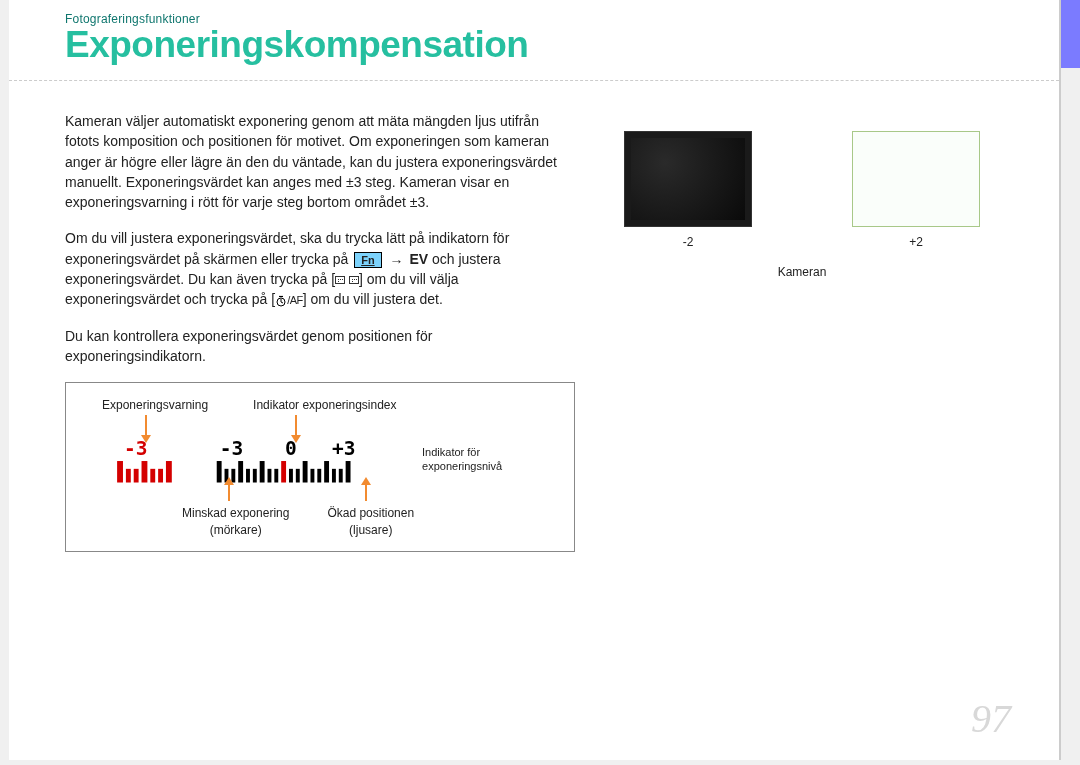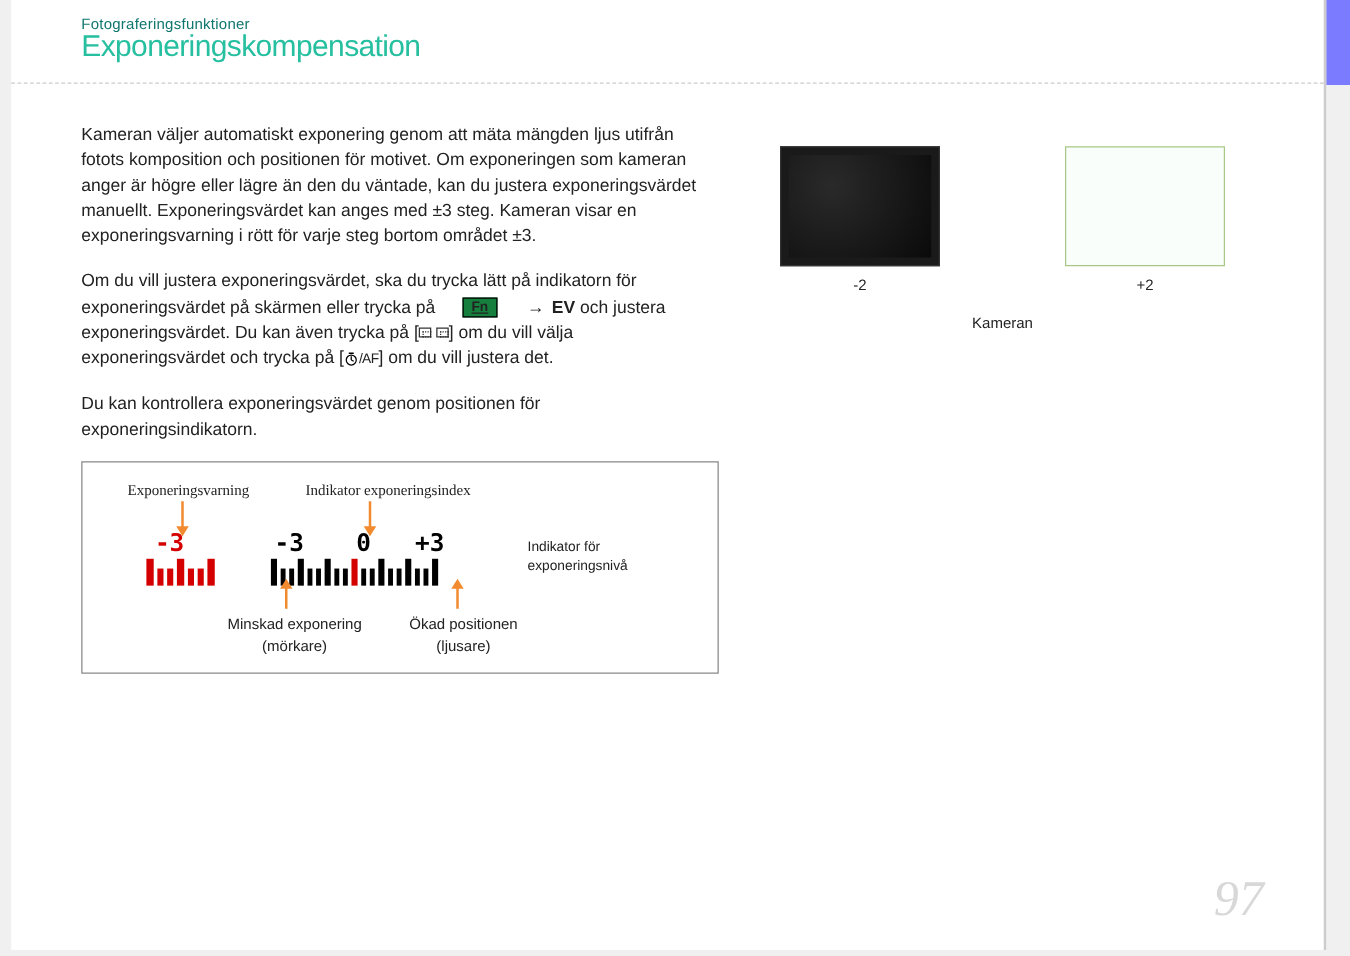--- a/index.html
+++ b/index.html
@@ -31,22 +31,22 @@
   }
   .header-area {
     padding: 0 0 8px 56px;
   }
   .breadcrumb {
     font-size: 12px;
     color: #0f766e;
     letter-spacing: 0.2px;
   }
   .title {
-    font-size: 24px;
-    font-weight: 400;
+    font-size: 37px;
+    font-weight: 700;
     color: #26bfa0;
     letter-spacing: -0.5px;
     margin-top: -2px;
   }
   .rule {
     margin-top: 6px;
     border: none;
     border-top: 1px dashed #ccc;
     width: 100%;
   }
@@ -62,22 +62,22 @@
   }
   .left-col p { margin-bottom: 16px; }
   .fn-btn {
     display: inline-block;
     border: 1px solid #000;
     padding: 0 6px;
     font-size: 11px;
     font-weight: bold;
     line-height: 14px;
     vertical-align: middle;
-    background: #15803d;
-    margin: 0 18px;
+    background: #7dd3fc;
+    margin: 0 2px;
     text-decoration: underline;
   }
   .ev-bold { font-weight: bold; }
   .arrow { margin: 0 2px; }
   .bicon {
     display:inline-block;
     border:1px solid #333;
     width:10px; height:8px;
     vertical-align:middle;
     position:relative;
@@ -99,21 +99,20 @@
   .diagram {
     border: 1px solid #888;
     margin-top: 10px;
     padding: 14px 14px 12px 14px;
     width: 510px;
     font-size: 12px;
     color: #222;
   }
   .diagram .labels-top {
     display:flex;
-    font-family:Liberation Serif, serif;
   }
   .diagram .labels-top .l1 { margin-left: 22px; }
   .diagram .labels-top .l2 { margin-left: 45px; }
   .arrows-top {
     position:relative;
     height:24px;
   }
   .arrow-line {
     position:absolute;
     width:2px;

